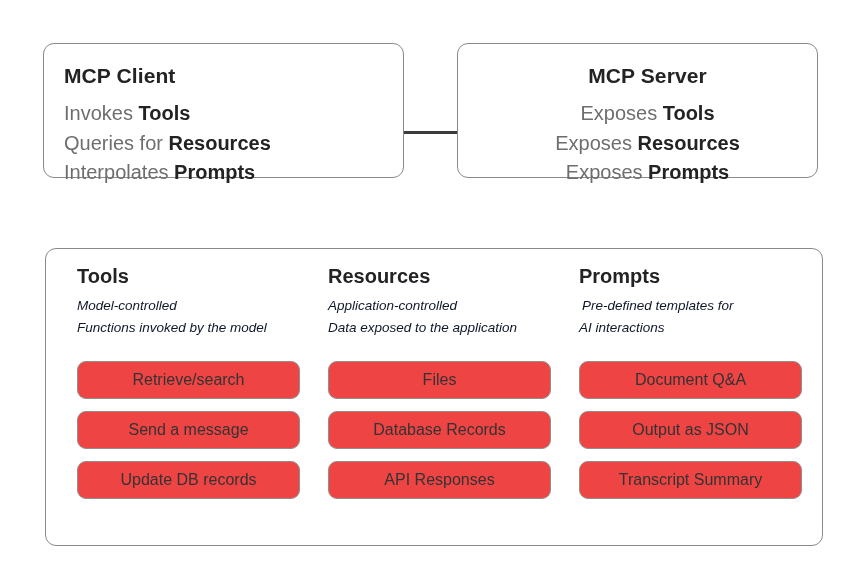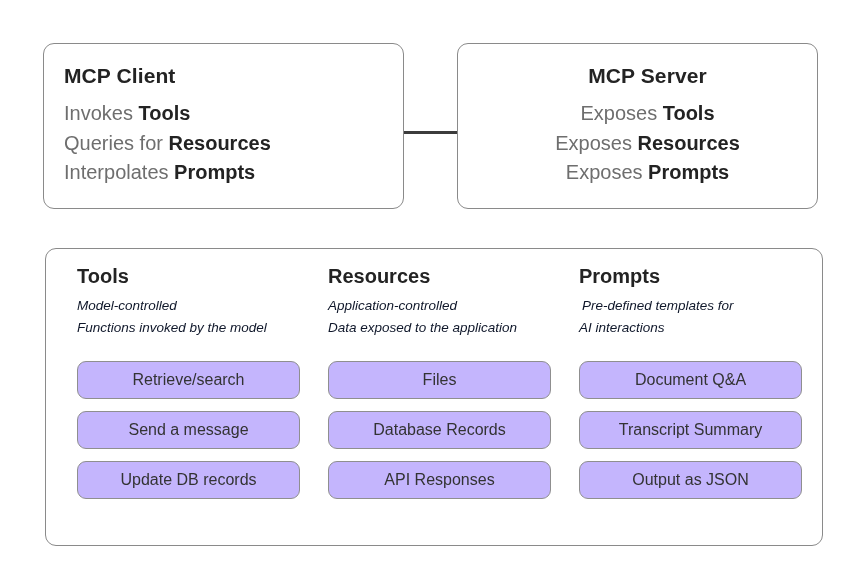--- a/index.html
+++ b/index.html
@@ -19,21 +19,21 @@
   
   .top-row {
     position: absolute;
     left: 0; top: 0;
     width: 865px;
     height: 232px;
   }
   .role-card {
     position: absolute;
     top: 43px;
-    height: 166px;
+    height: 135px;
     box-sizing: border-box;
     border: 1.4px solid #8a8a8a;
     border-radius: 11px;
     background: #ffffff;
     padding: 20px 0 0 20px;
   }
   #card-client { left: 43px;  width: 361px; }
   #card-server { left: 457px; width: 361px; text-align: center; }
 
   .role-title {
@@ -110,21 +110,21 @@
 
   .pill-list {
     margin-top: 4px;
   }
   .pill {
     box-sizing: border-box;
     width: 223px;
     height: 38px;
     border: 1.3px solid #8f8f8f;
     border-radius: 9px;
-    background: #c4b5fd;
+    background: #ef4444;
     display: flex;
     align-items: center;
     justify-content: center;
     font-size: 16px;
     color: #333333;
     margin-bottom: 12px;
     font-family: "Liberation Sans", sans-serif;
     padding: 0;
   }
   .pill:last-child { margin-bottom: 0; }
@@ -182,19 +182,19 @@
     </div>
 
     <div class="column col-prompts">
       <div class="col-title">Prompts</div>
       <div class="caption-block">
         <div class="col-caption indented">Pre-defined templates for</div>
         <div class="col-caption">AI interactions</div>
       </div>
       <div class="pill-list">
         <button class="pill">Document Q&amp;A</button>
+        <button class="pill">Output as JSON</button>
         <button class="pill">Transcript Summary</button>
-        <button class="pill">Output as JSON</button>
       </div>
     </div>
 
   </div>
 </div>
 
 </body></html>

